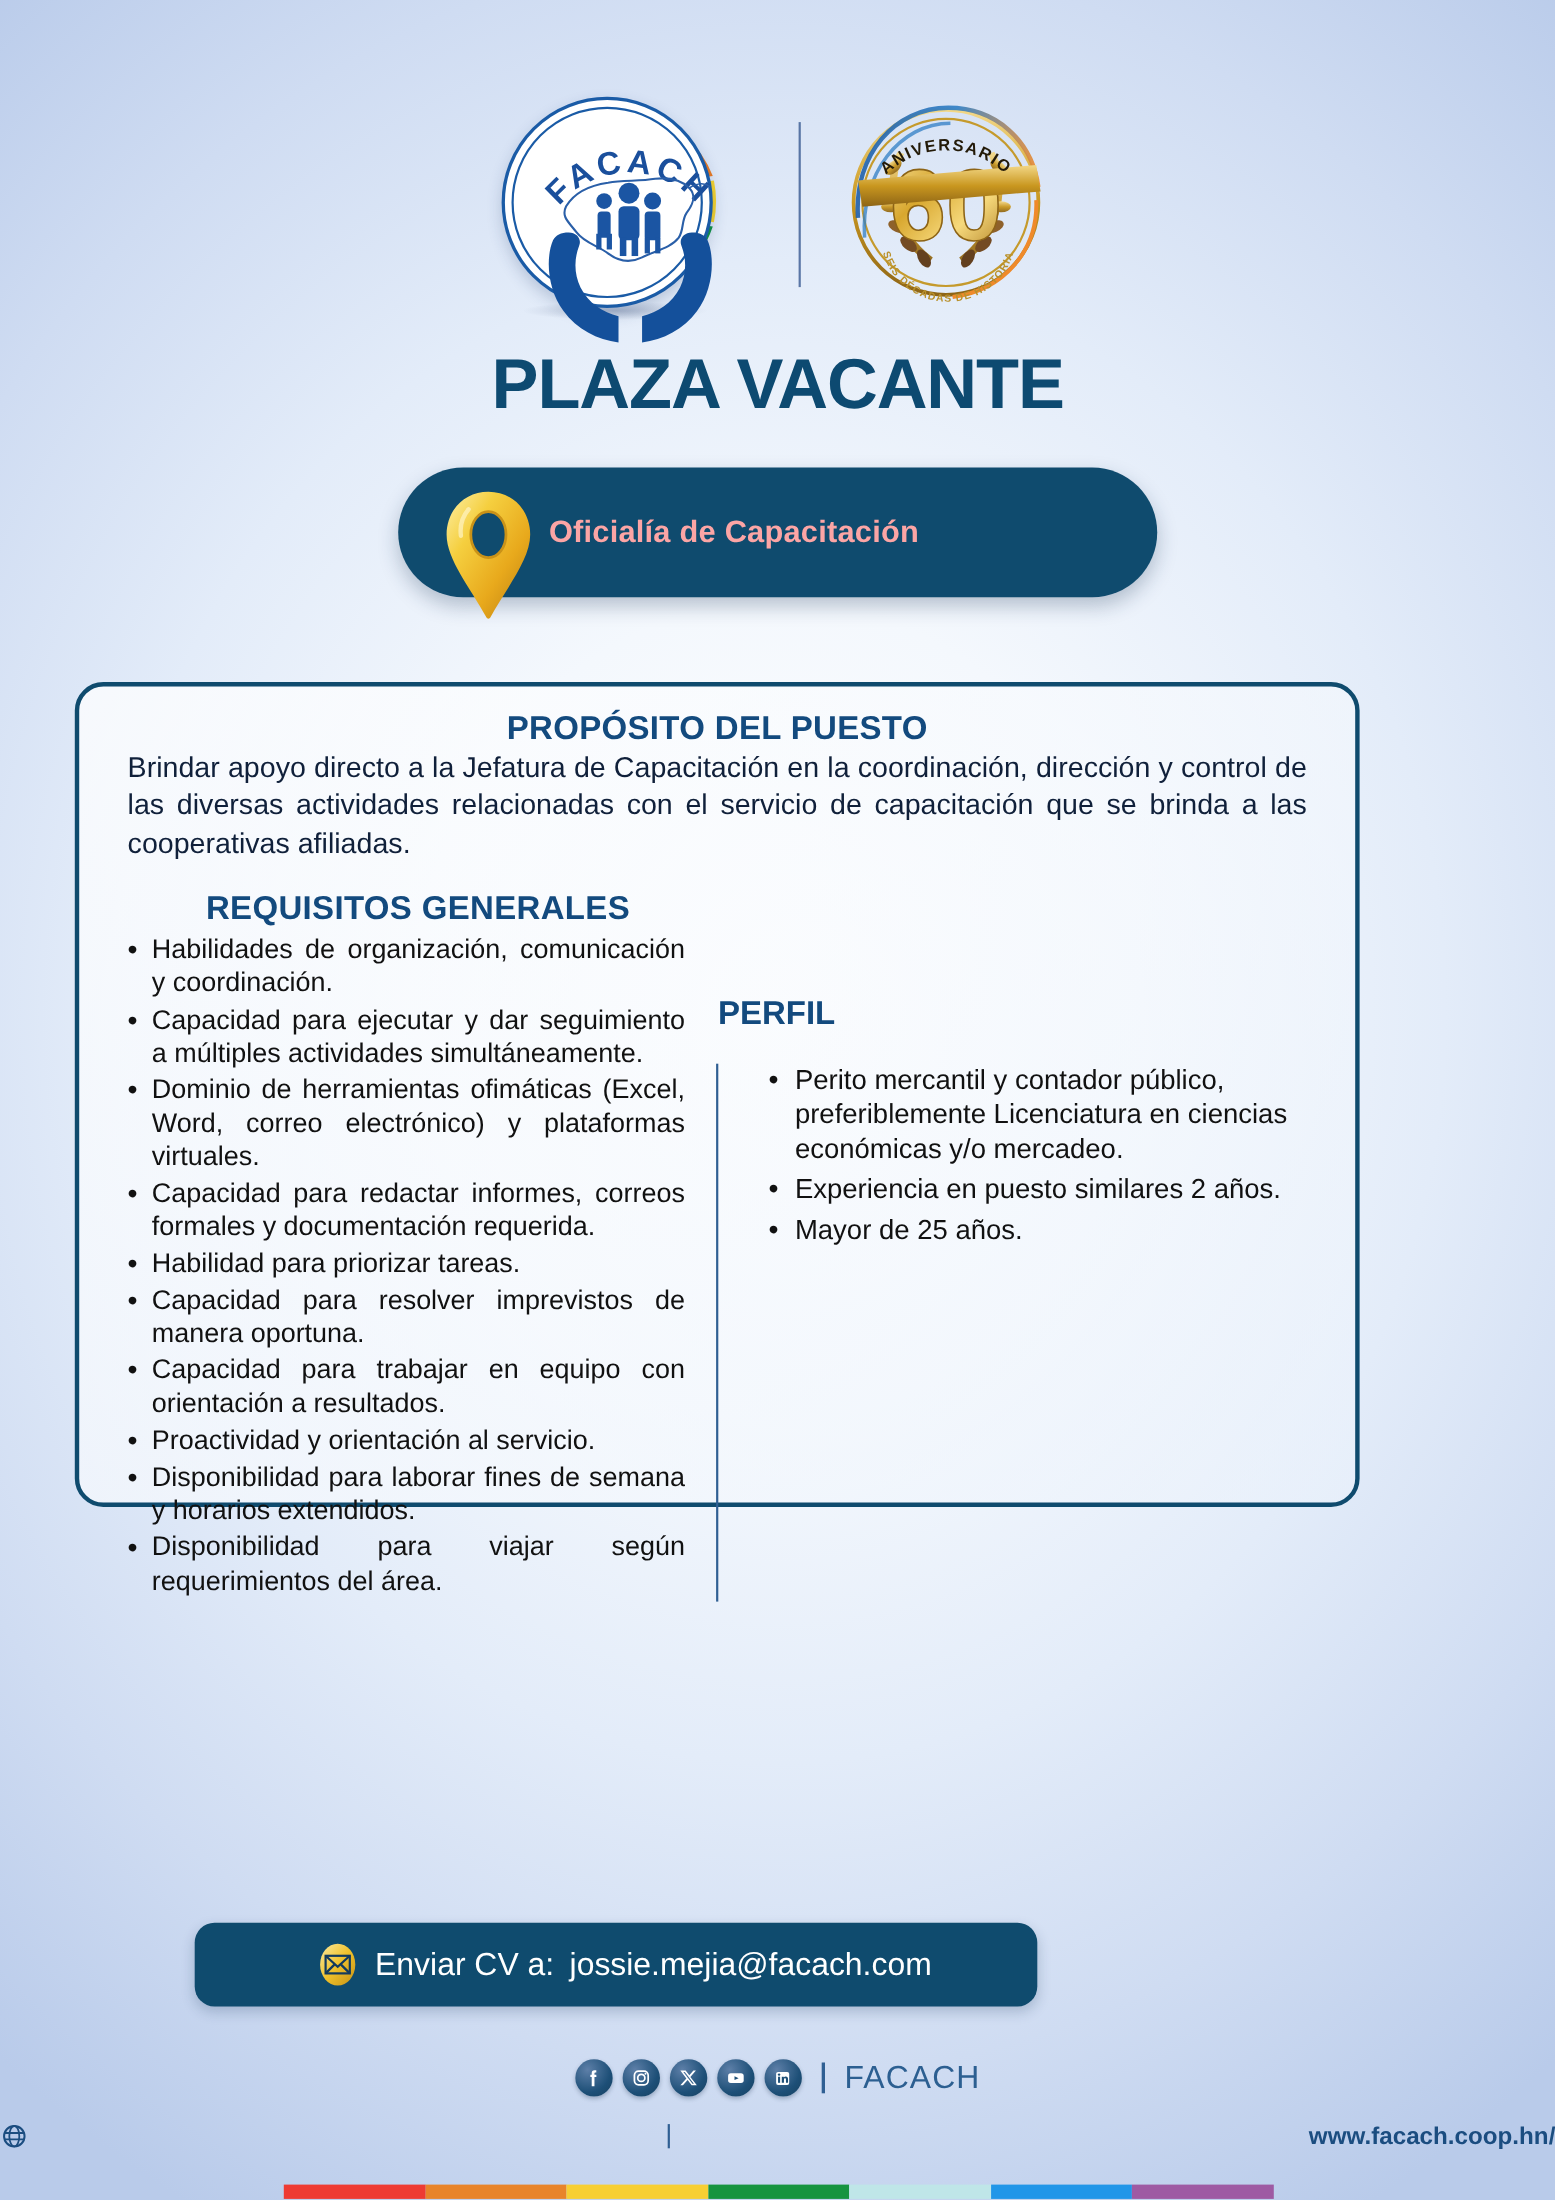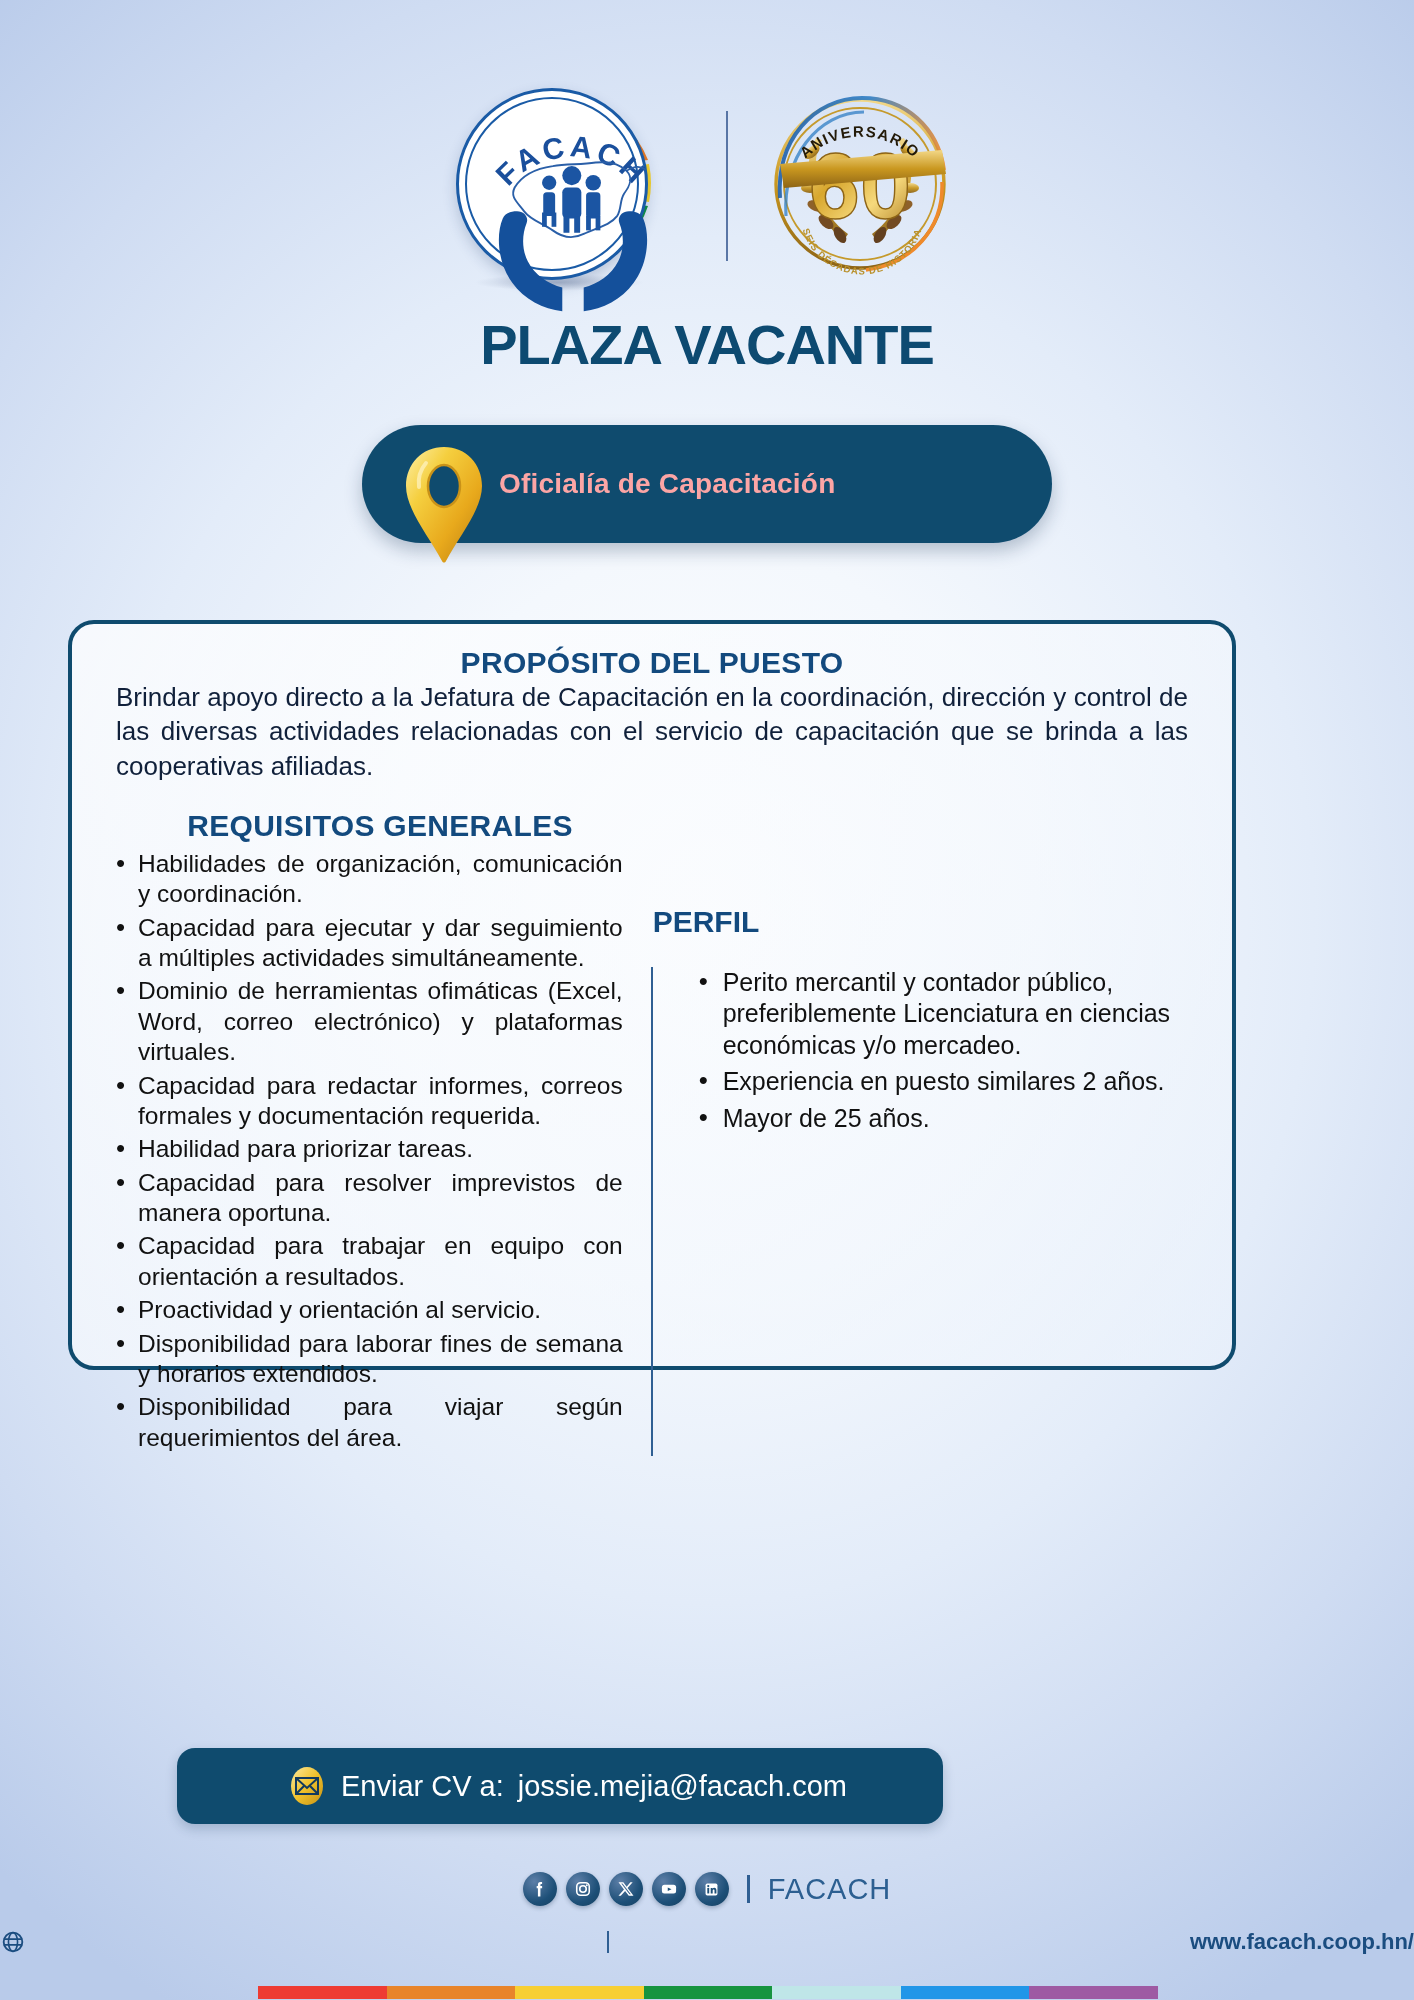--- a/index.html
+++ b/index.html
@@ -46,21 +46,21 @@
     width:2px; height:150px; background:#2c4f8a; opacity:.75; margin:0 6px;
   }
 
   
   .anniv-logo { position:relative; width:210px; height:215px; }
 
   
   .main-title {
     position:absolute; left:0; right:0; top:312px;
     text-align:center;
-    font-size:56px; font-weight:bold; letter-spacing:-1px;
+    font-size:64px; font-weight:bold; letter-spacing:-1px;
     color:#0d4a71;
     font-family:"Liberation Sans", sans-serif;
   }
 
   
   .pill-wrap { position:absolute; left:0; right:0; top:425px; display:flex; justify-content:center; }
   .pill {
     position:relative;
     width:690px; height:118px;
     background:#0f4b6e;

